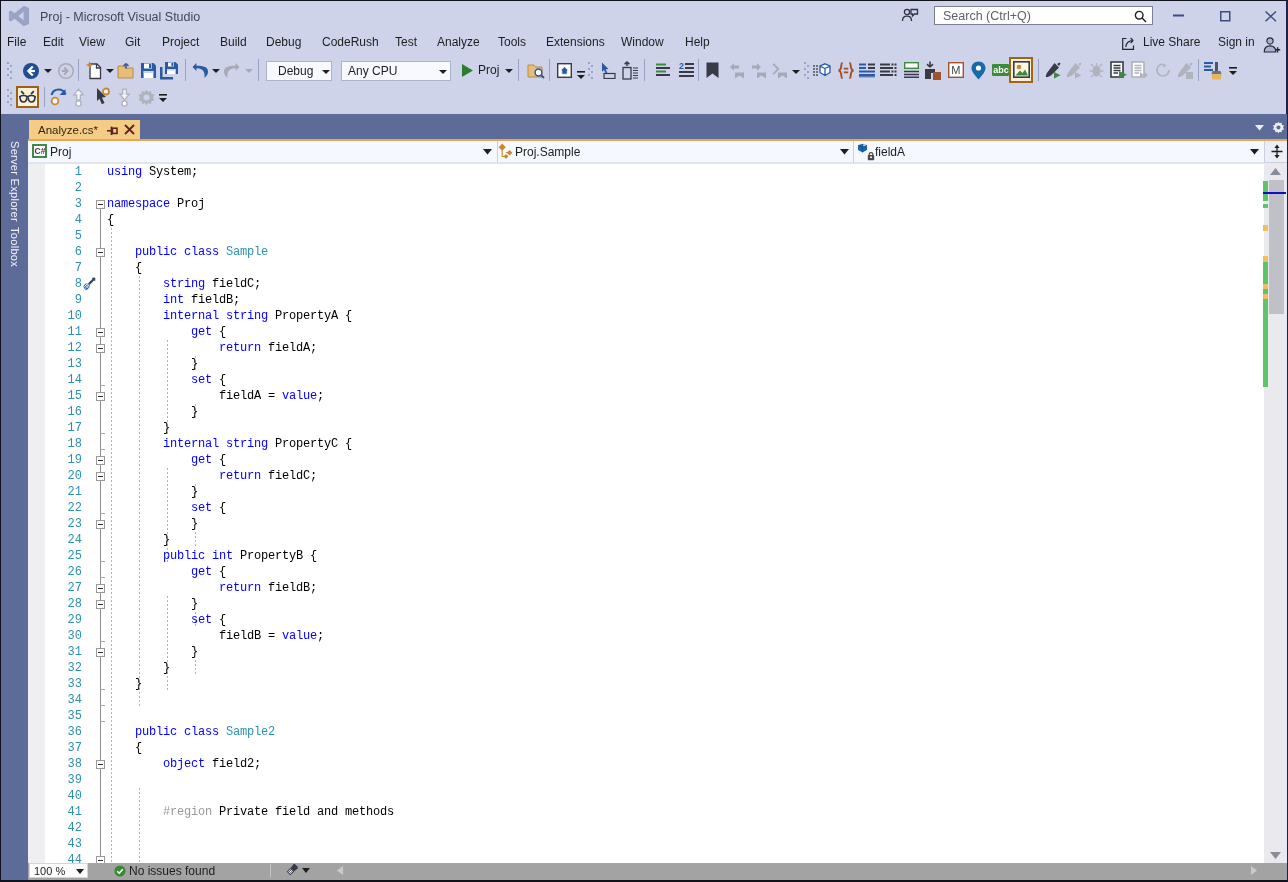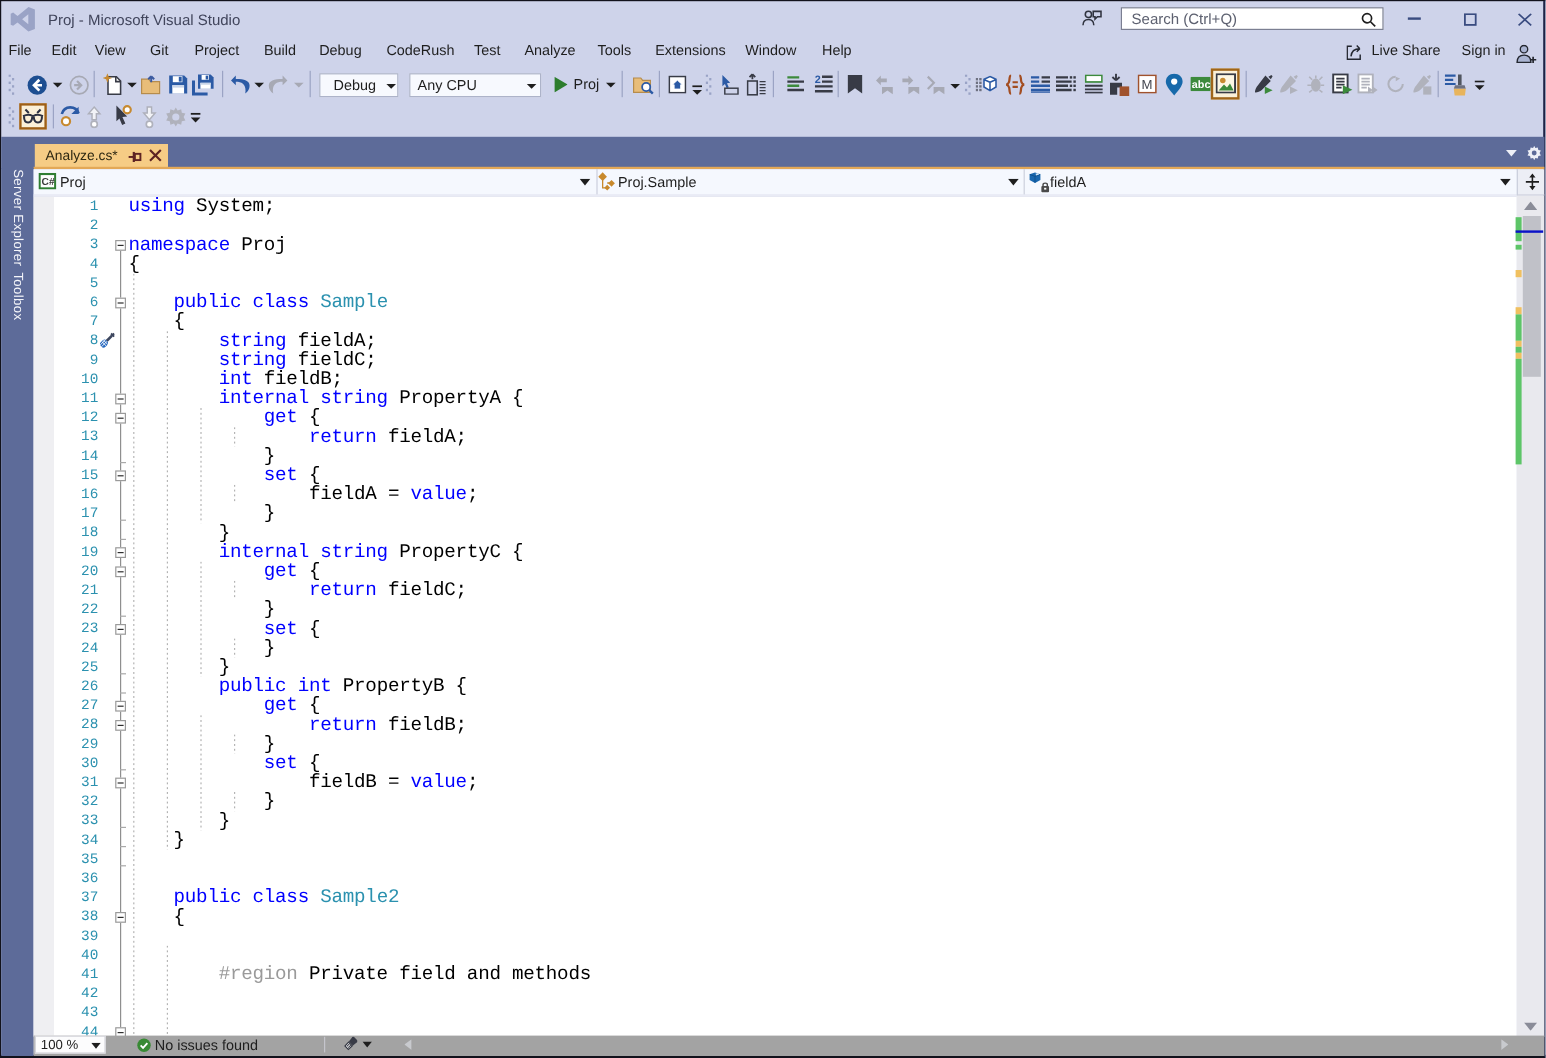--- a/index.html
+++ b/index.html
@@ -40,21 +40,21 @@
 #lnums { position:absolute; left:0; top:0; width:54px; height:704px;
   font-family:"Liberation Mono",monospace; font-size:12px; line-height:16px; color:#2b91af; text-align:right; }
 #lnums .ln { height:16px; }
 #outm { position:absolute; left:66px; top:0; width:14px; height:700px; }
 .oline { position:absolute; left:6px; width:1px; background:#8f8f8f; }
 .obox { position:absolute; left:2px; width:9px; height:9px; background:#fff; border:1px solid #9a9a9a; }
 .obox span { position:absolute; left:1px; top:3px; width:5px; height:1px; background:#2e2e2e; }
 .otick { position:absolute; left:6px; width:5px; height:1px; background:#a9a9a9; }
 .ig { position:absolute; width:1px; background-image:linear-gradient(#b3b3b3 2px, transparent 2px); background-size:1px 4px; }
 #codebox { position:absolute; left:79px; top:0; width:1100px; height:704px;
-  font-family:"Liberation Mono",monospace; font-size:16px; line-height:16px; color:#000; letter-spacing:-0.2px; }
+  font-family:"Liberation Mono",monospace; font-size:12px; line-height:16px; color:#000; letter-spacing:-0.2px; }
 #codebox .cl { height:16px; white-space:pre; }
 #codebox i, #lnums i { font-style:normal; }
 .k { color:#0000ff; } .t { color:#2b91af; } .g { color:#9a9a9a; }
 
 #vscroll { position:absolute; left:1263px; top:162px; width:23px; height:701px; background:#e9e9ee; }
 #vthumb { position:absolute; left:5px; top:17px; width:15px; height:134px; background:#c0c1c8; }
 .smark { position:absolute; left:-1px; width:5px; }
 #vcaretline { position:absolute; left:-1px; top:29px; width:23px; height:2px; background:#0a12c8; }
 
 #bottombar { position:absolute; left:27px; top:862px; width:1259px; height:17px; background:#a3a3a3; }
@@ -627,21 +627,20 @@
 <div class="ig" style="left:167px;top:448px;height:16px"></div>
 <div class="ig" style="left:167px;top:496px;height:16px"></div>
   <div id="codebox">
         <div class="cl"><i class="k">using</i> System;</div>
         <div class="cl"></div>
         <div class="cl"><i class="k">namespace</i> Proj</div>
         <div class="cl">{</div>
         <div class="cl"></div>
         <div class="cl">    <i class="k">public</i> <i class="k">class</i> <i class="t">Sample</i></div>
         <div class="cl">    {</div>
-        <div class="cl">        <i class="k">string</i> fieldA;</div>
         <div class="cl">        <i class="k">string</i> fieldC;</div>
         <div class="cl">        <i class="k">int</i> fieldB;</div>
         <div class="cl">        <i class="k">internal</i> <i class="k">string</i> PropertyA {</div>
         <div class="cl">            <i class="k">get</i> {</div>
         <div class="cl">                <i class="k">return</i> fieldA;</div>
         <div class="cl">            }</div>
         <div class="cl">            <i class="k">set</i> {</div>
         <div class="cl">                fieldA = <i class="k">value</i>;</div>
         <div class="cl">            }</div>
         <div class="cl">        }</div>
@@ -658,20 +657,21 @@
         <div class="cl">            }</div>
         <div class="cl">            <i class="k">set</i> {</div>
         <div class="cl">                fieldB = <i class="k">value</i>;</div>
         <div class="cl">            }</div>
         <div class="cl">        }</div>
         <div class="cl">    }</div>
         <div class="cl"></div>
         <div class="cl"></div>
         <div class="cl">    <i class="k">public</i> <i class="k">class</i> <i class="t">Sample2</i></div>
         <div class="cl">    {</div>
+        <div class="cl">        <i class="k">object</i> field2;</div>
         <div class="cl"></div>
         <div class="cl"></div>
         <div class="cl">        <i class="g">#region</i> Private field and methods</div>
       </div>
   <svg class="abs" style="left:52px;top:111px" width="18" height="18" viewBox="0 0 18 18">
  <g transform="rotate(45 9 9)">
   <path d="M7.2 2.2 H10.8 M9 0.4 V4" stroke="#3d465e" stroke-width="1.6"></path>
   <rect x="7.9" y="3.2" width="2.2" height="6" fill="#3d465e"></rect>
   <rect x="6.3" y="9" width="5.4" height="6.6" rx="2.4" fill="#2a6bc0"></rect>
   <path d="M6.5 10.6 L11.5 10.6 M6.5 12.4 L11.5 12.4 M7.6 9.2 L7.6 15.4 M9.4 9.2 L9.4 15.6" stroke="#fff" stroke-width="0.7"></path>

